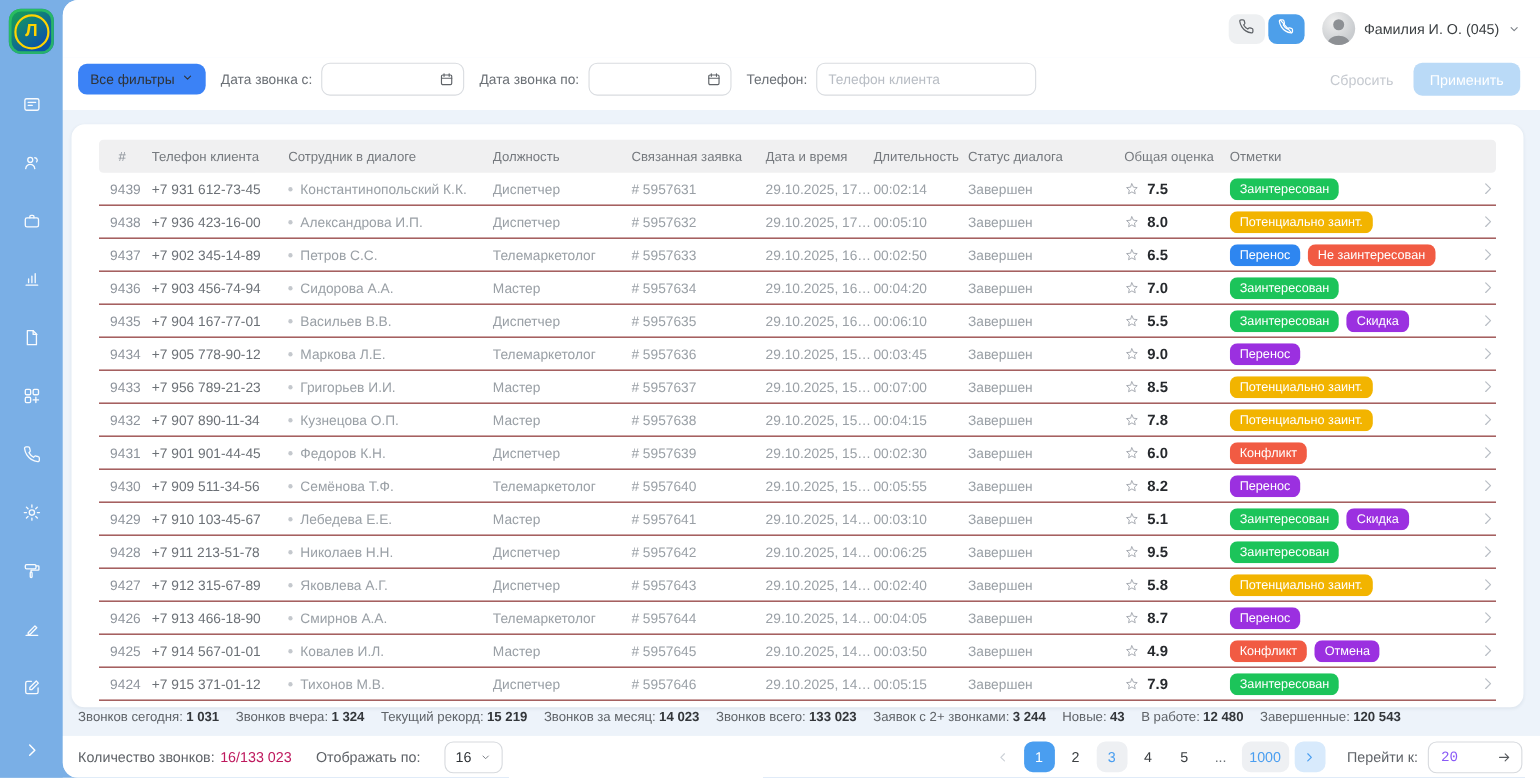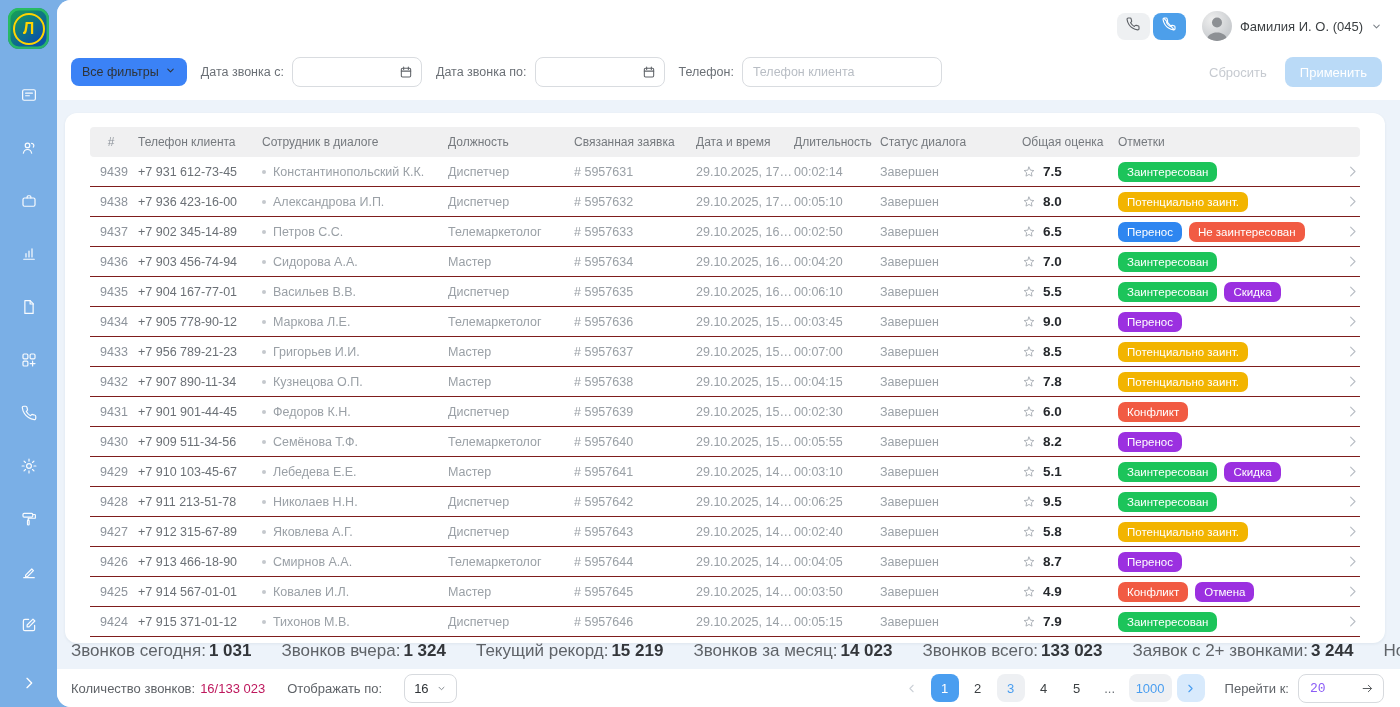--- a/index.html
+++ b/index.html
@@ -58,21 +58,21 @@
   .c-emp{display:flex;align-items:center;gap:7px}
   .dot{width:4px;height:4px;border-radius:50%;background:#c4c8cd;flex:none}
   .c-rate{display:flex;align-items:center;gap:7px}
   .c-rate .star{color:#a4a9b0;display:flex}
   .c-rate b{color:#26292d;font-size:13.5px;font-weight:bold}
   .tags{display:flex;gap:7px;overflow:hidden}
   .tag{display:inline-flex;align-items:center;height:20px;padding:0 9px;border-radius:7px;color:#fff;font-size:11.5px;white-space:nowrap;flex:none}
   .c-go{display:flex;justify-content:flex-end;color:#b9bec5}
 
   
-  .statsbar{height:37px;display:flex;align-items:center;gap:30px;padding:0 18px 0 14px;flex:none;font-size:17px;color:#5f6368;white-space:nowrap;overflow:hidden}
+  .statsbar{height:37px;display:flex;align-items:center;gap:15px;padding:0 18px 0 14px;flex:none;font-size:12px;color:#5f6368;white-space:nowrap;overflow:hidden}
   .stat b{color:#33363a;margin-left:3px;font-weight:bold}
 
   
   .bottombar{height:38px;background:#fff;display:flex;align-items:center;padding:0 16px 0 14px;flex:none;font-size:13px;color:#5f6368}
   .count-val{color:#be185d;margin-left:5px}
   .pp-label{margin-left:22px;margin-right:22px}
   .select{border:1px solid #d7dade;border-radius:8px;height:27px;padding:0 9px;display:flex;align-items:center;gap:7px;color:#2f3337;cursor:pointer;background:#fff}
   .select .chev-down{transform:scale(.9)}
   .pager{margin-left:auto;display:flex;align-items:center;gap:5px}
   .pg{min-width:28px;height:28px;border-radius:8px;border:none;background:transparent;display:flex;align-items:center;justify-content:center;font-size:13px;color:#3c4043;padding:0 7px;cursor:pointer;font-family:inherit}

